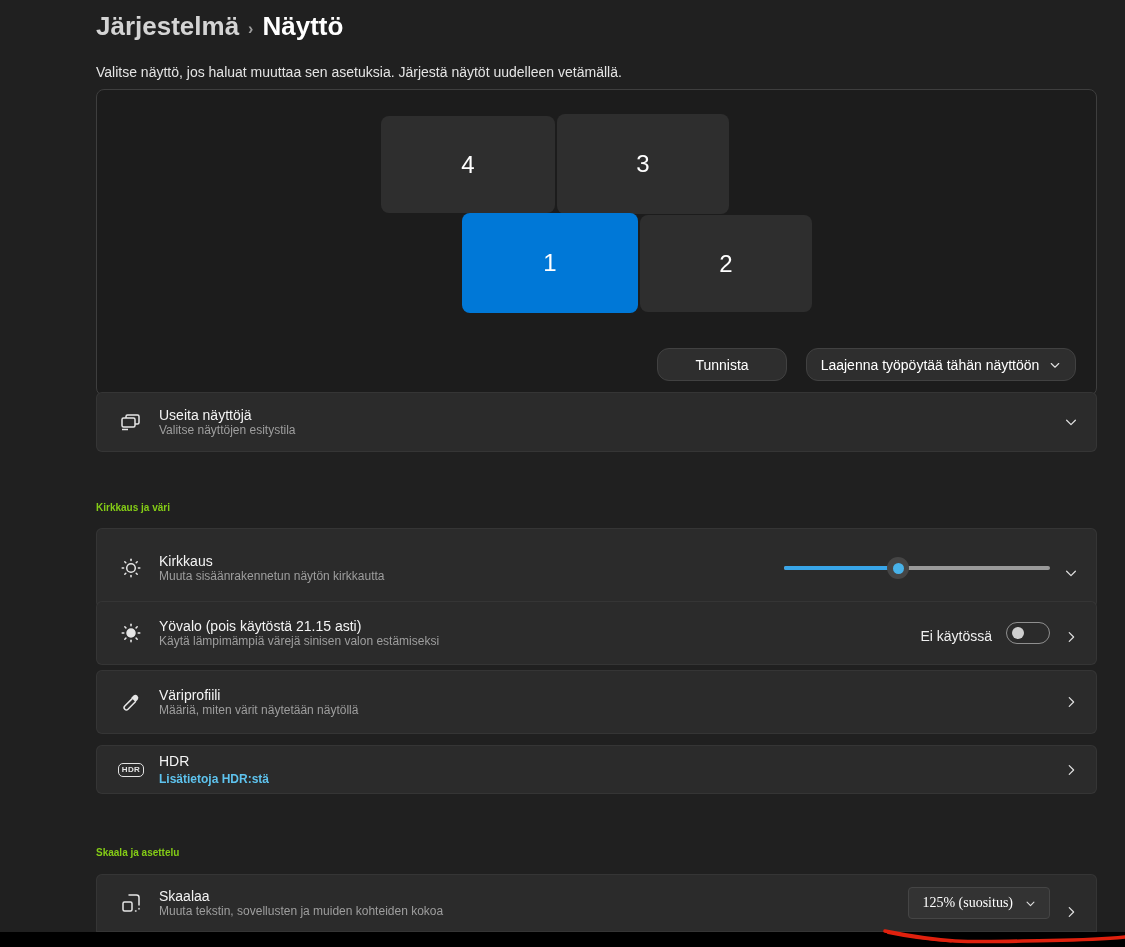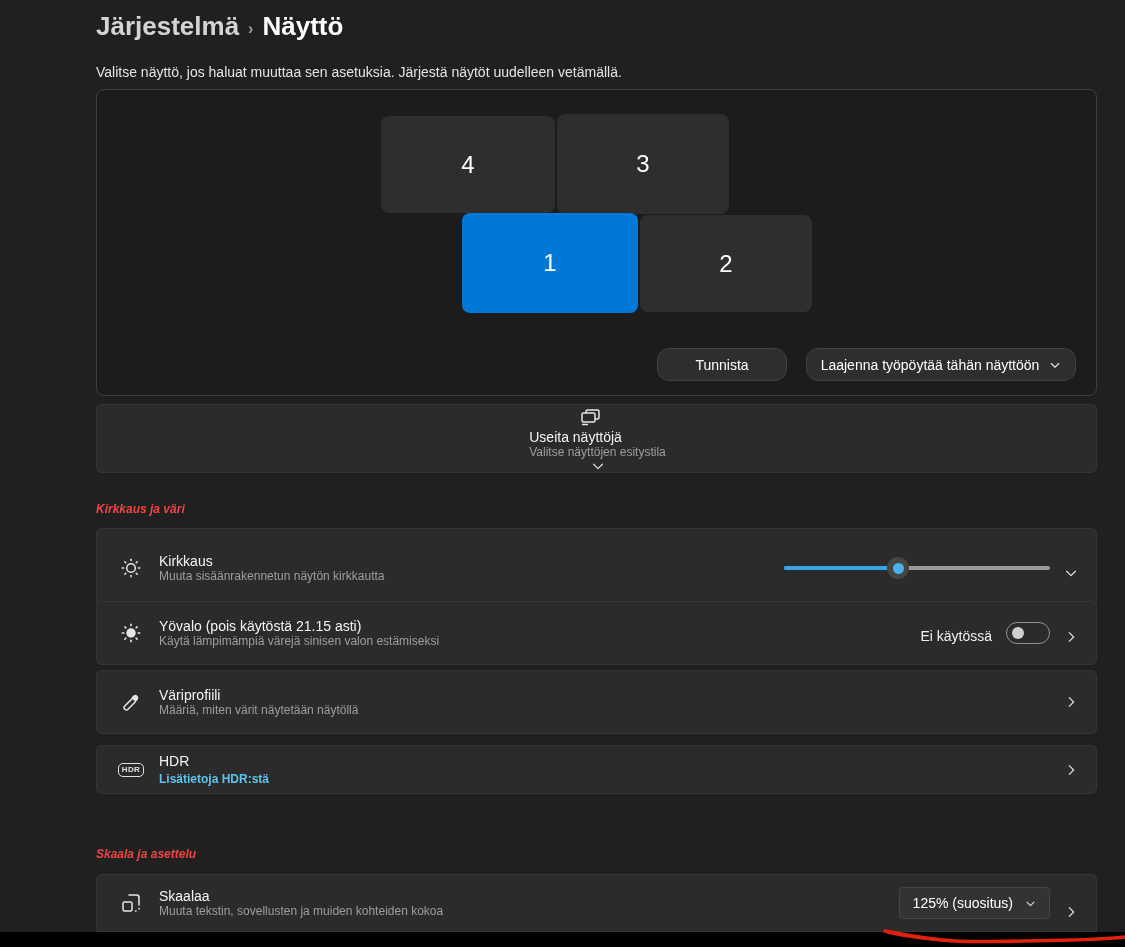--- a/index.html
+++ b/index.html
@@ -30,29 +30,29 @@
   .monitor.m2 { left:543px; top:125px; width:172px; height:97px; }
   .disp-btn {
     position:absolute; display:flex; align-items:center; justify-content:center; gap:10px;
     background:#2e2e2e; border:1px solid #414141; border-radius:12px;
     color:#ffffff; font-size:14px; cursor:pointer;
   }
   .identify-btn { left:560px; top:258px; width:130px; height:33px; }
   .mode-dropdown { left:709px; top:258px; width:270px; height:33px; }
 
   
-  .sec-heading { position:absolute; left:96px; font-size:12px; font-weight:700; color:#ef4444;font-style:italic; }
+  .sec-heading { position:absolute; left:96px; font-size:10px; font-weight:700; color:#84cc16; }
   .sec-1 { top:502px; }
   .sec-2 { top:847px; }
   .row {
     position:absolute; left:96px; width:1001px;
     background:#2b2b2b; border:1px solid rgba(255,255,255,0.05); border-radius:6px;
     display:flex; align-items:center; padding:0 18px 0 20px; cursor:pointer;
   }
-  .row-multi  { top:404px; height:69px;flex-direction:column; }
+  .row-multi  { top:392px; height:60px; }
   .row-bright { top:528px; height:80px; }
   .row-night  { top:601px; height:64px; }
   .row-color  { top:670px; height:64px; }
   .row-hdr    { top:745px; height:49px; }
   .row-scale  { top:874px; height:58px; border-radius:6px 6px 0 0; }
   .row-icon { width:28px; display:flex; align-items:center; justify-content:center; margin-right:14px; color:#e6e6e6; flex:none; }
   .row-text { flex:1; min-width:0; }
   .row-title { font-size:14px; color:#f4f4f4; }
   .row-sub { font-size:12px; color:#9e9e9e; margin-top:0; }
   .row-link { font-size:12px; font-weight:700; color:#5ec3ee; margin-top:3px; }
@@ -72,21 +72,21 @@
   
   .status-label { font-size:14px; color:#f0f0f0; }
   .toggle {
     position:relative; width:44px; height:22px; border:1px solid #8f8f8f; border-radius:11px; background:transparent;
   }
   .toggle-knob { position:absolute; left:5px; top:4px; width:12px; height:12px; border-radius:50%; background:#cfcfcf; }
 
   
   .scale-dropdown {
     display:flex; align-items:center; gap:12px; background:#333333; border:1px solid #454545;
-    border-radius:4px; padding:7px 13px; font-size:14px; color:#ffffff; cursor:pointer;
+    border-radius:4px; padding:7px 13px; font-size:14px; color:#ffffff; cursor:pointer;font-family:Liberation Serif, serif;
   }
 
   
   .hdr-badge {
     border:1.6px solid #e2e2e2; border-radius:5px; color:#e2e2e2;
     font-size:8px; font-weight:700; letter-spacing:.4px; padding:2px 3px; line-height:1;
   }
 
   
   .black-bar { position:absolute; left:0; top:932px; width:1125px; height:15px; background:#000000; }

